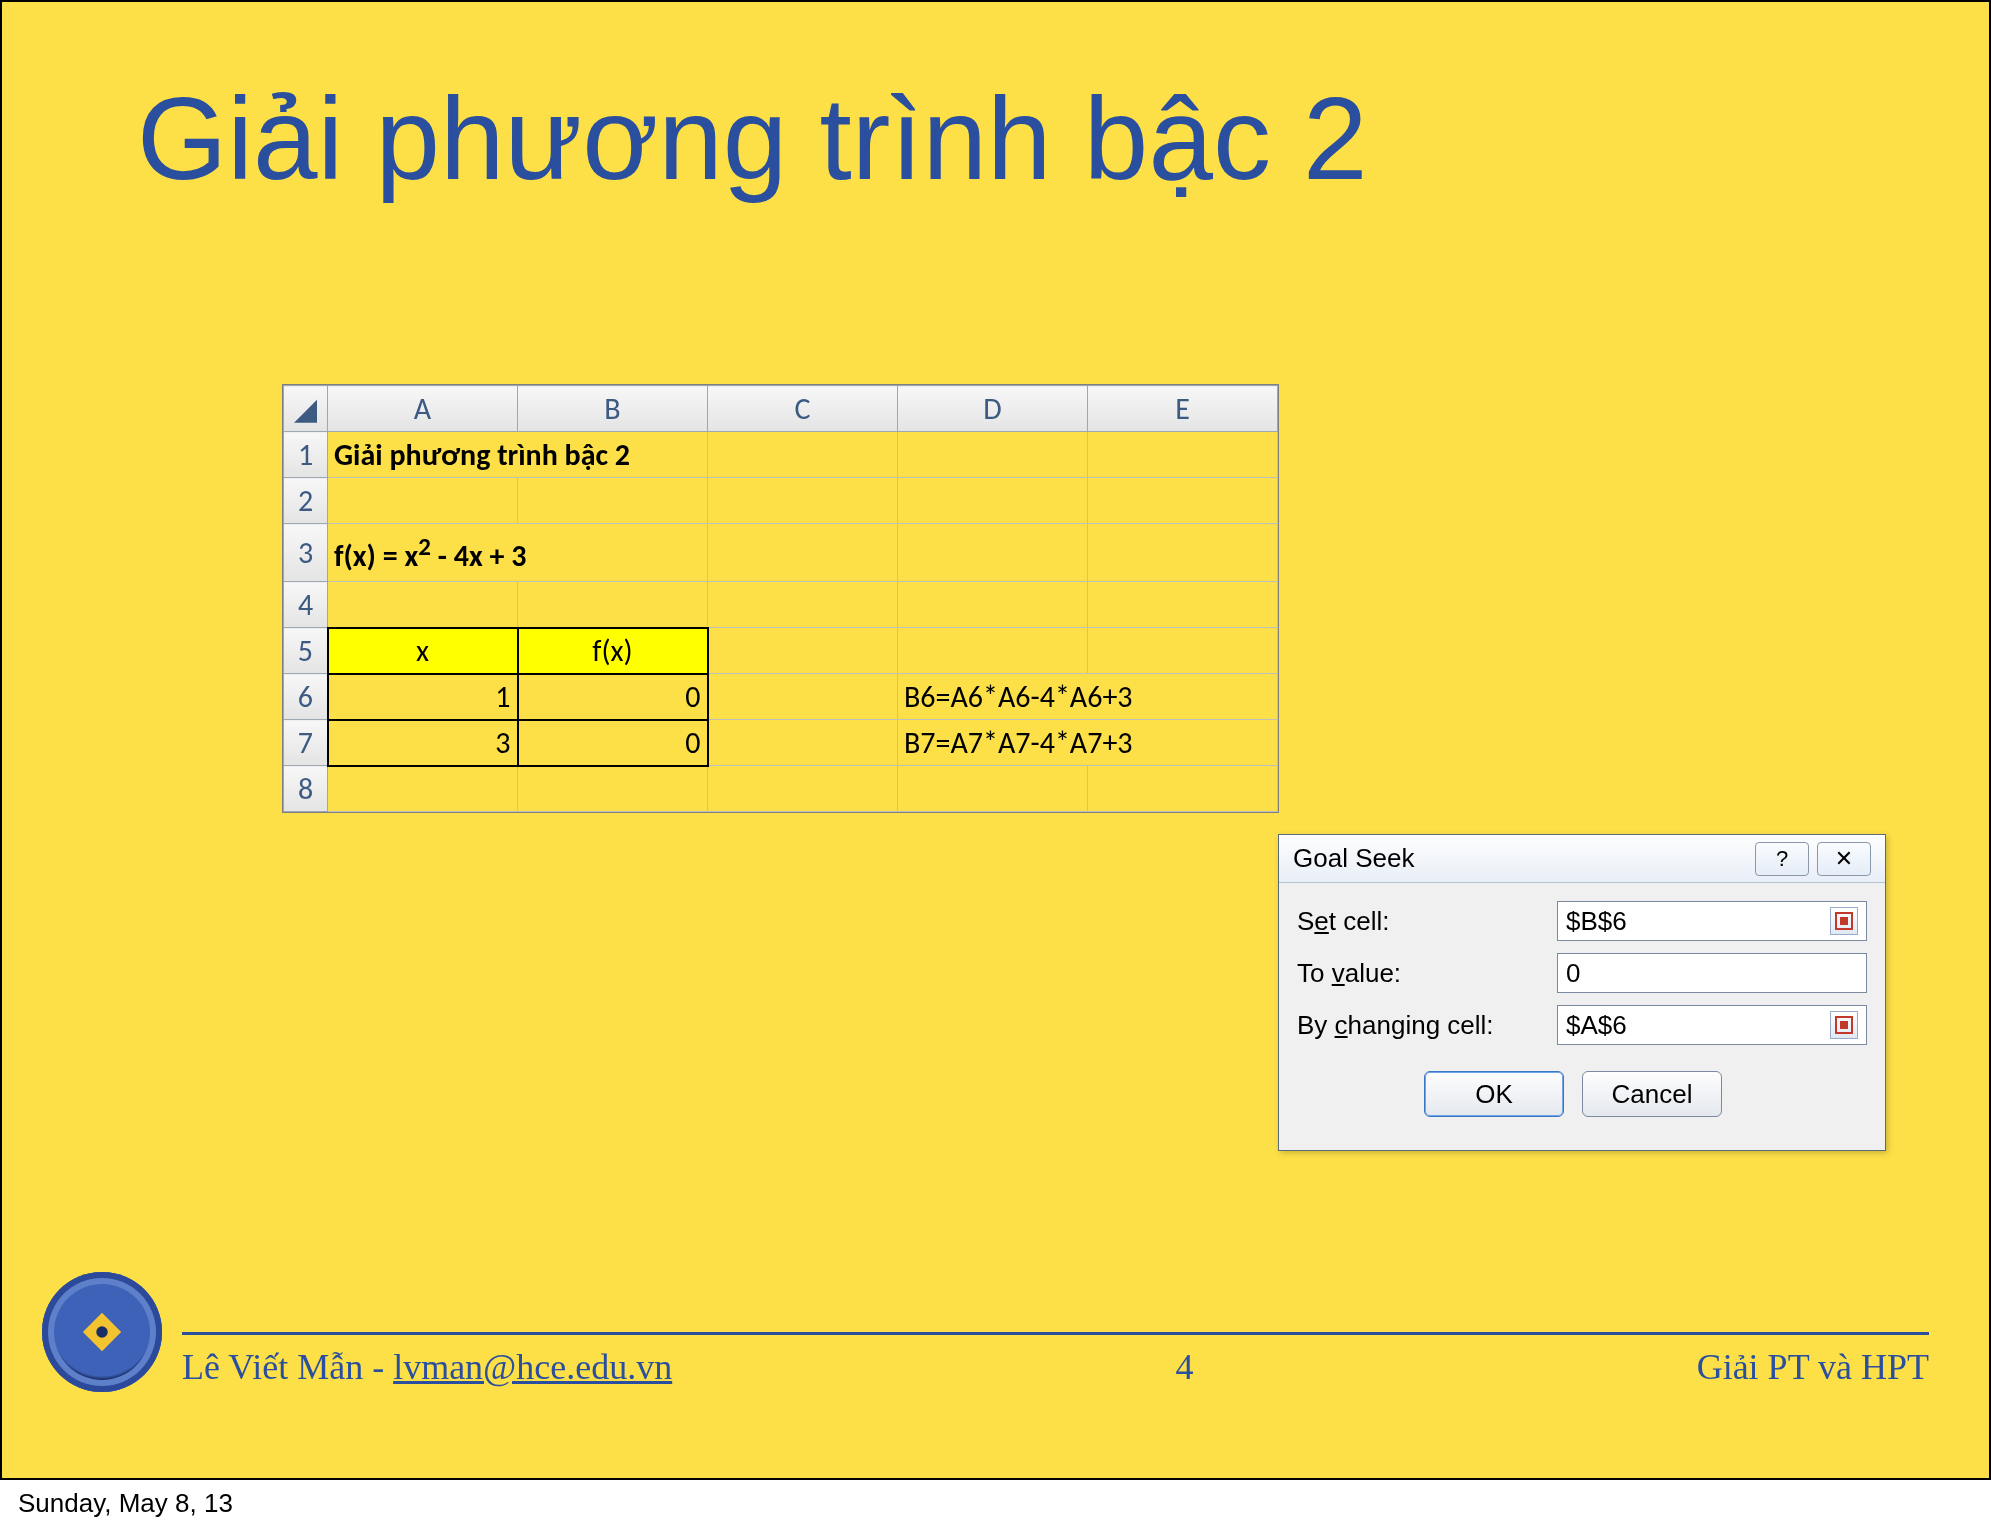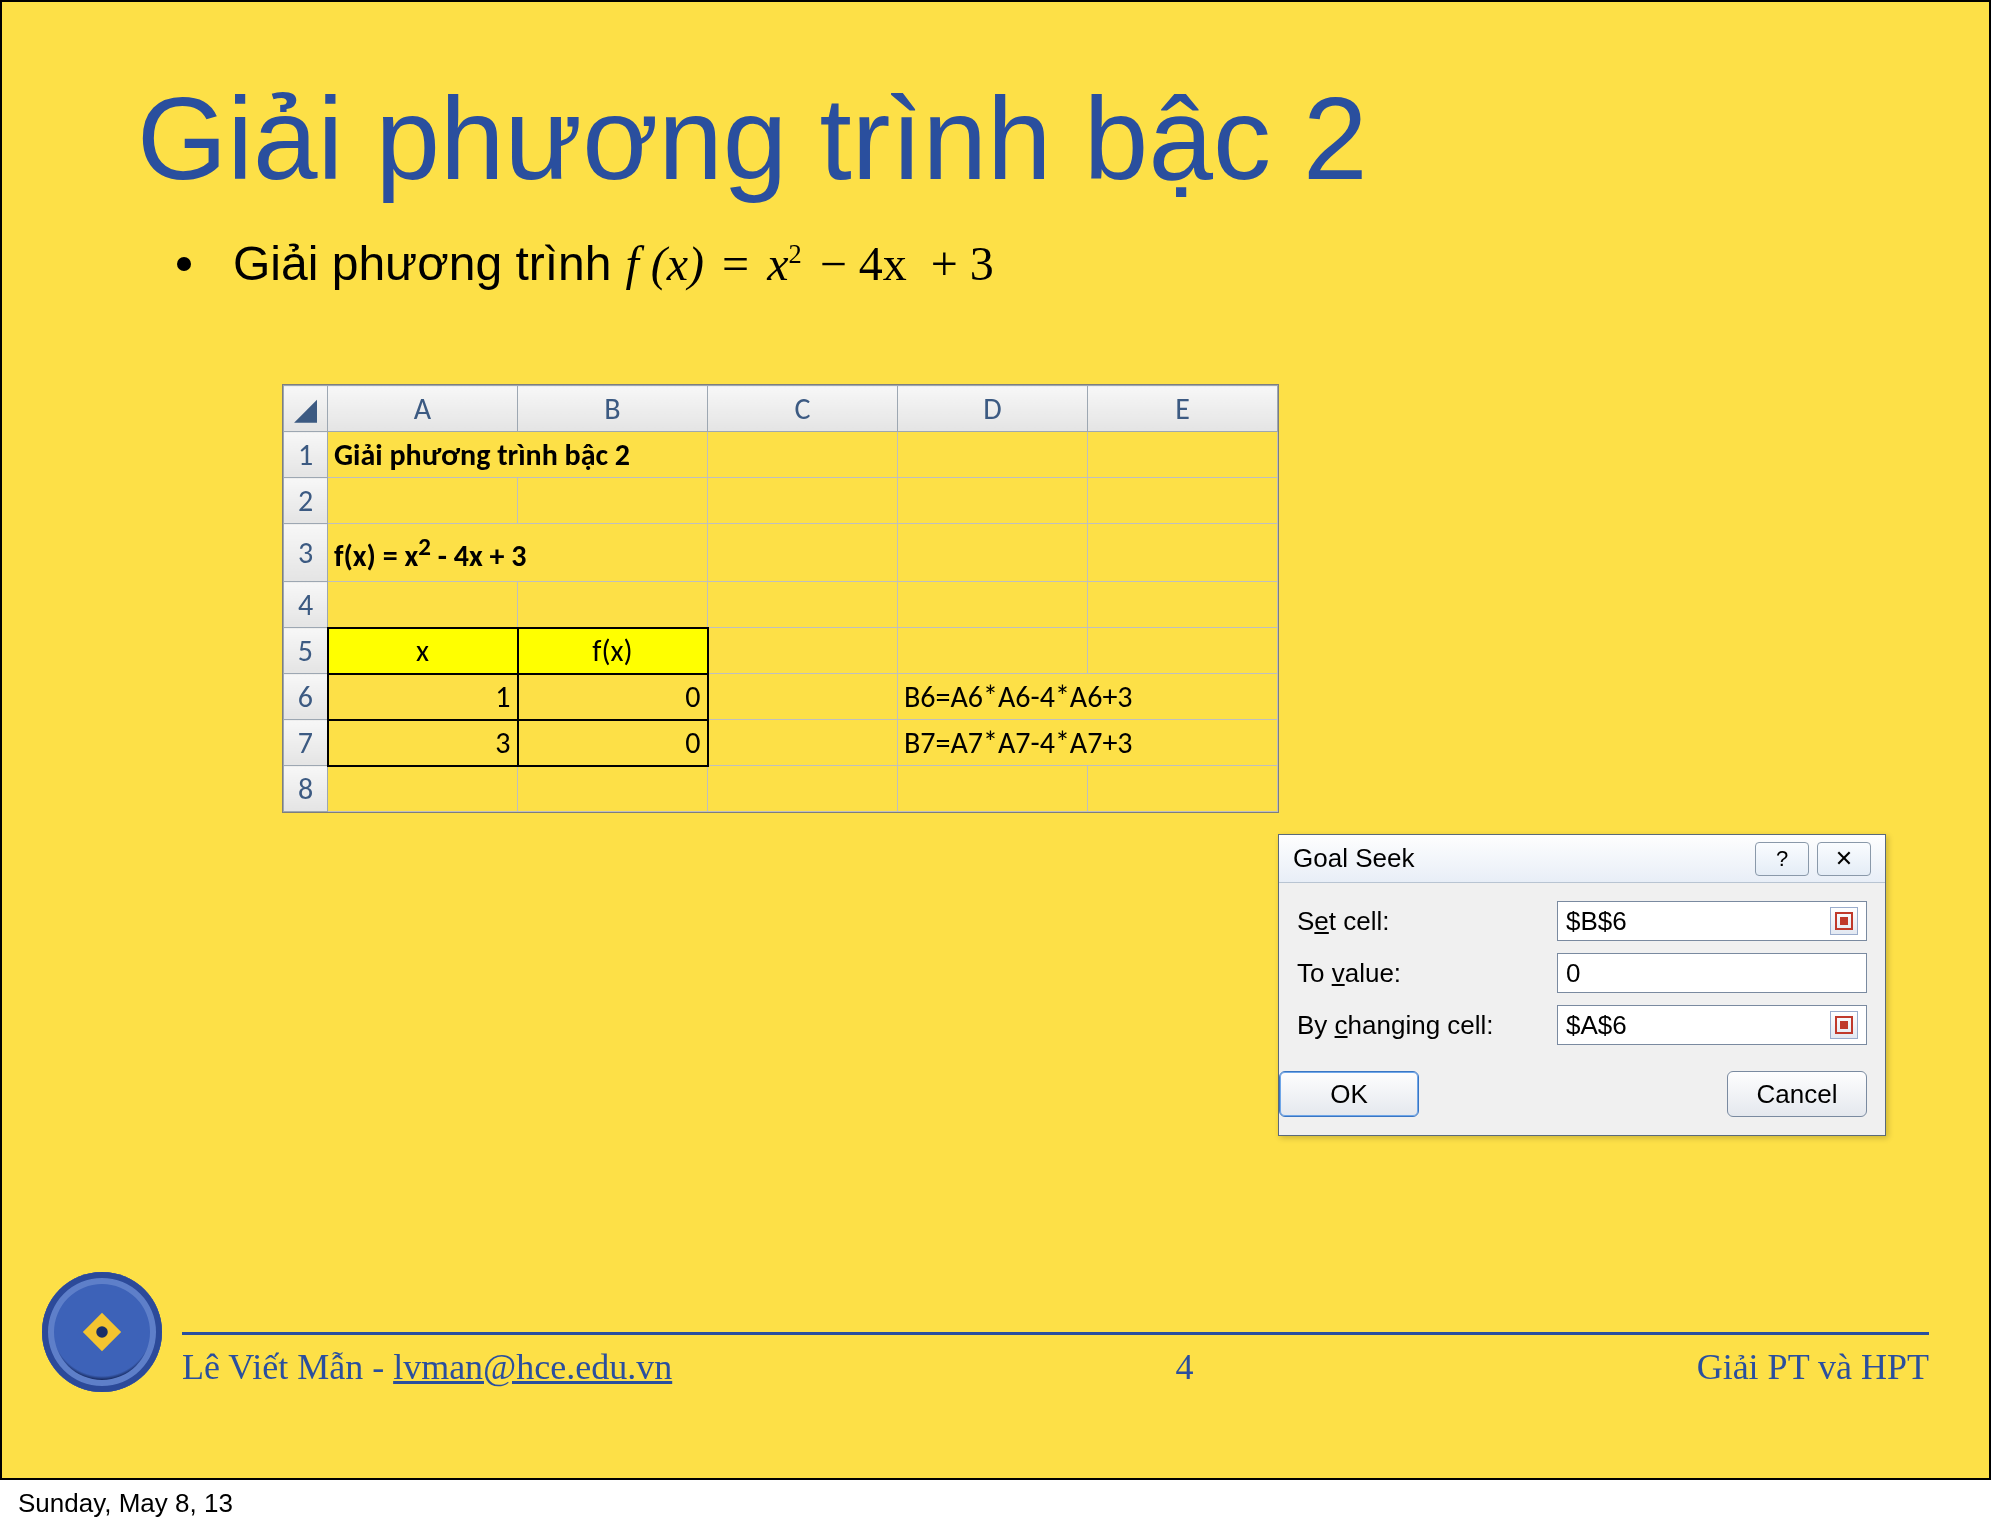--- a/index.html
+++ b/index.html
@@ -117,21 +117,21 @@
     padding: 0 8px;
     display: flex; align-items: center; justify-content: space-between;
   }
   .ref-icon {
     width: 28px; height: 28px;
     background: linear-gradient(#fff,#e2e8f2);
     border: 1px solid #9aaccc;
     display: inline-flex; align-items: center; justify-content: center;
   }
   .ref-icon svg { width: 20px; height: 20px; }
-  .dlg-actions { display: flex; justify-content: space-between; gap: 18px; padding: 0 18px 18px 0; }
+  .dlg-actions { display: flex; justify-content: center; gap: 18px; padding: 0 18px 33px 0; }
   .dlg-action-btn {
     width: 140px; height: 46px;
     border: 1px solid #7a8aa0;
     border-radius: 6px;
     background: linear-gradient(#fefefe,#e4e8ee);
     display: inline-flex; align-items: center; justify-content: center;
   }
   .dlg-action-btn.ok { border: 1px solid #3a76c4; box-shadow: 0 0 0 1px #6fa6e8 inset; }
 
   
@@ -168,31 +168,20 @@
   }
   .underline-accel { text-decoration: underline; }
 </style>
 </head>
 <body>
 
 <div class="slide">
 
   <div class="title">Giải phương trình bậc 2</div>
 
-  <div class="bullet-row">
-    <div class="bullet-dot"></div>
-    <span class="bullet-text">Giải phương trình</span>
-    <span class="math">
-      <span>f (x)</span>
-      <span class="op">=</span>
-      <span>x</span><sup>2</sup>
-      <span class="op">− 4x</span>
-      <span class="op">+ 3</span>
-    </span>
-  </div>
 
   <div class="sheet">
     <table>
       <tbody>
           <tr>
         <td class="corner">◢</td>
         <td class="col-hdr colA">A</td>
         <td class="col-hdr colB">B</td>
         <td class="col-hdr colC">C</td>
         <td class="col-hdr colD">D</td>

